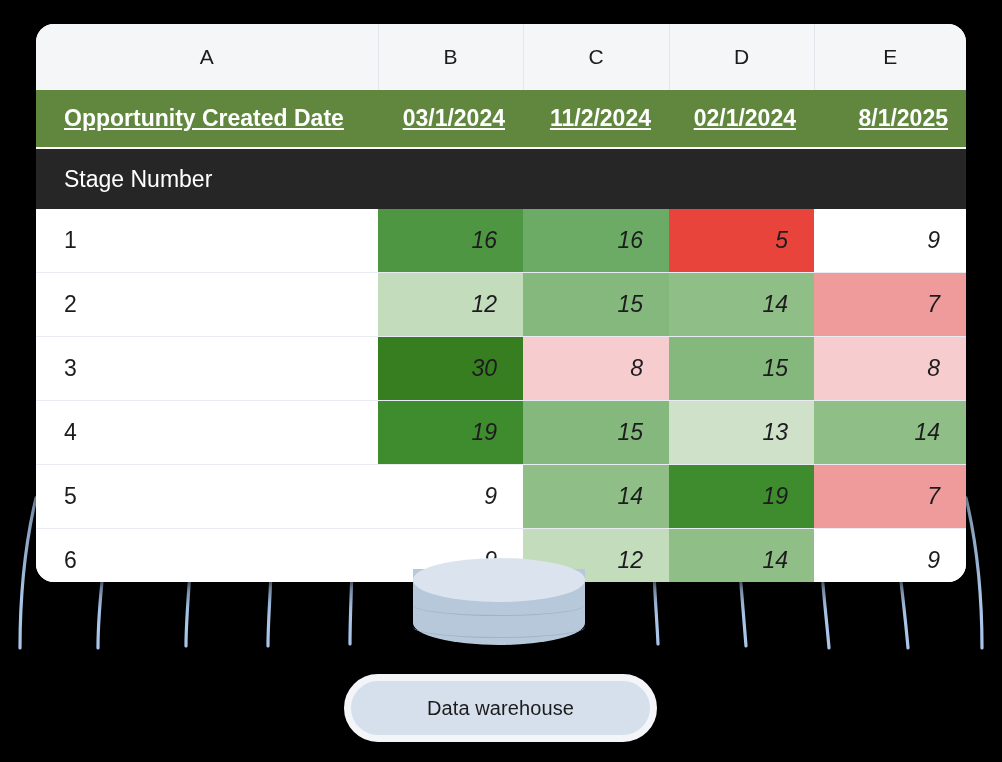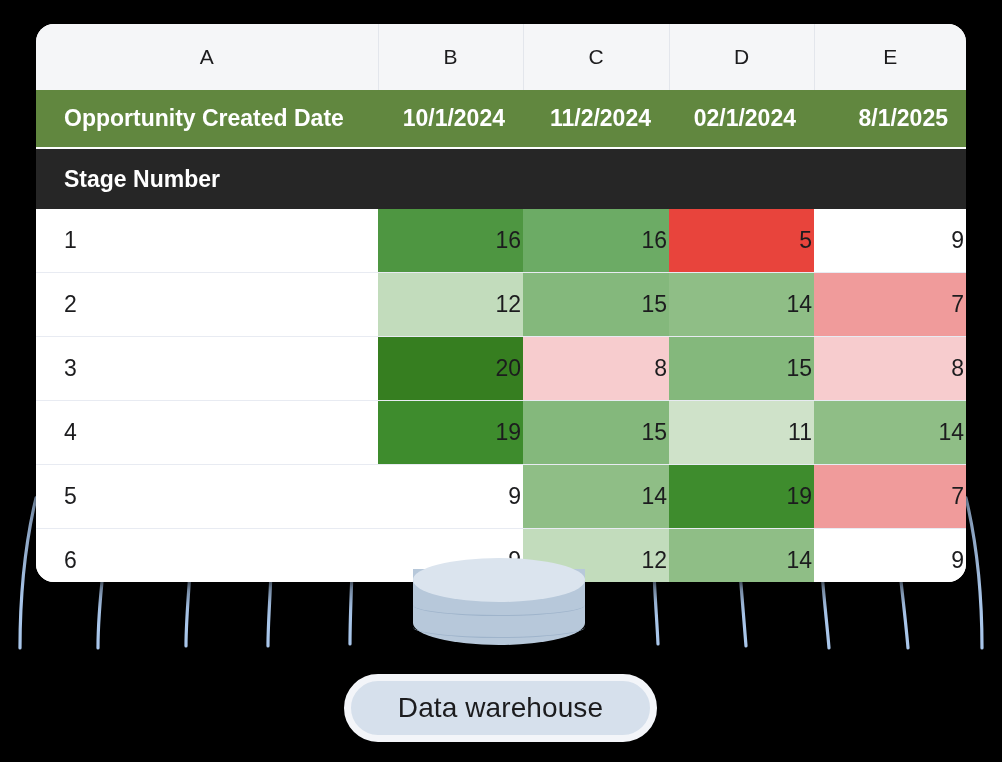--- a/index.html
+++ b/index.html
@@ -74,37 +74,38 @@
 
   
   tr.date-header td {
     height: 55px;
     background: #61873f;
     color: #ffffff;
     font-size: 23px;
     font-weight: bold;
     vertical-align: middle;
     border-bottom: 2px solid #ffffff;
+    text-decoration: underline;
   }
   tr.date-header td.lbl {
     text-align: left;
     padding-left: 28px;
   }
   tr.date-header td.dt {
     text-align: right;
     padding-right: 18px;
   }
 
   
   tr.stage-band td {
     height: 58px;
     background: #262626;
     color: #ffffff;
     font-size: 23px;
-    font-weight: bold;
+    font-weight: normal;
     text-align: left;
     padding-left: 28px;
     vertical-align: middle;
   }
 
   
   tr.data-row td {
     height: 61px;
     font-size: 23px;
     color: #1c1c1e;
@@ -112,21 +113,22 @@
     border-bottom: 1px solid #e8ebf2;
     font-weight: 400;
   }
   tr.data-row td.rowlabel {
     text-align: left;
     padding-left: 28px;
     background: #ffffff;
   }
   tr.data-row td.val {
     text-align: right;
-    padding-right: 2px;
+    padding-right: 26px;
+    font-style: italic;
   }
 
   
   #warehouse {
     position: absolute;
     left: 413px;
     top: 548px;
     width: 172px;
     height: 118px;
     z-index: 4;
@@ -171,21 +173,21 @@
     background: #d6e0ec;
     border: 7px solid #f3f5f9;
     border-radius: 40px;
     box-sizing: border-box;
     display: flex;
     align-items: center;
     justify-content: center;
     z-index: 5;
   }
   #warehouse-pill .pill-text {
-    font-size: 28px;
+    font-size: 20px;
     color: #1c1c1e;
     font-weight: 400;
     letter-spacing: 0.1px;
   }
 </style>
 </head>
 <body>
 
 <div id="stage">
 
@@ -217,21 +219,21 @@
         <tr class="col-letters">
           <td>A</td>
           <td>B</td>
           <td>C</td>
           <td>D</td>
           <td>E</td>
         </tr>
 
         <tr class="date-header">
           <td class="lbl">Opportunity Created Date</td>
-          <td class="dt">10/1/2024</td>
+          <td class="dt">03/1/2024</td>
           <td class="dt">11/2/2024</td>
           <td class="dt">02/1/2024</td>
           <td class="dt">8/1/2025</td>
         </tr>
 
         <tr class="stage-band">
           <td colspan="5">Stage Number</td>
         </tr>
       </tbody>
 
@@ -245,30 +247,30 @@
           </tr>
           <tr class="data-row">
             <td class="rowlabel">2</td>
             <td class="val" style="background: rgb(194, 220, 188);">12</td>
             <td class="val" style="background: rgb(132, 184, 124);">15</td>
             <td class="val" style="background: rgb(143, 190, 134);">14</td>
             <td class="val" style="background: rgb(240, 155, 155);">7</td>
           </tr>
           <tr class="data-row">
             <td class="rowlabel">3</td>
-            <td class="val" style="background: rgb(54, 126, 32);">20</td>
+            <td class="val" style="background: rgb(54, 126, 32);">30</td>
             <td class="val" style="background: rgb(247, 204, 206);">8</td>
             <td class="val" style="background: rgb(132, 184, 124);">15</td>
             <td class="val" style="background: rgb(247, 204, 206);">8</td>
           </tr>
           <tr class="data-row">
             <td class="rowlabel">4</td>
             <td class="val" style="background: rgb(62, 140, 45);">19</td>
             <td class="val" style="background: rgb(132, 184, 124);">15</td>
-            <td class="val" style="background: rgb(207, 226, 201);">11</td>
+            <td class="val" style="background: rgb(207, 226, 201);">13</td>
             <td class="val" style="background: rgb(143, 190, 134);">14</td>
           </tr>
           <tr class="data-row">
             <td class="rowlabel">5</td>
             <td class="val" style="background: rgb(255, 255, 255);">9</td>
             <td class="val" style="background: rgb(143, 190, 134);">14</td>
             <td class="val" style="background: rgb(62, 140, 45);">19</td>
             <td class="val" style="background: rgb(240, 155, 155);">7</td>
           </tr>
           <tr class="data-row">

